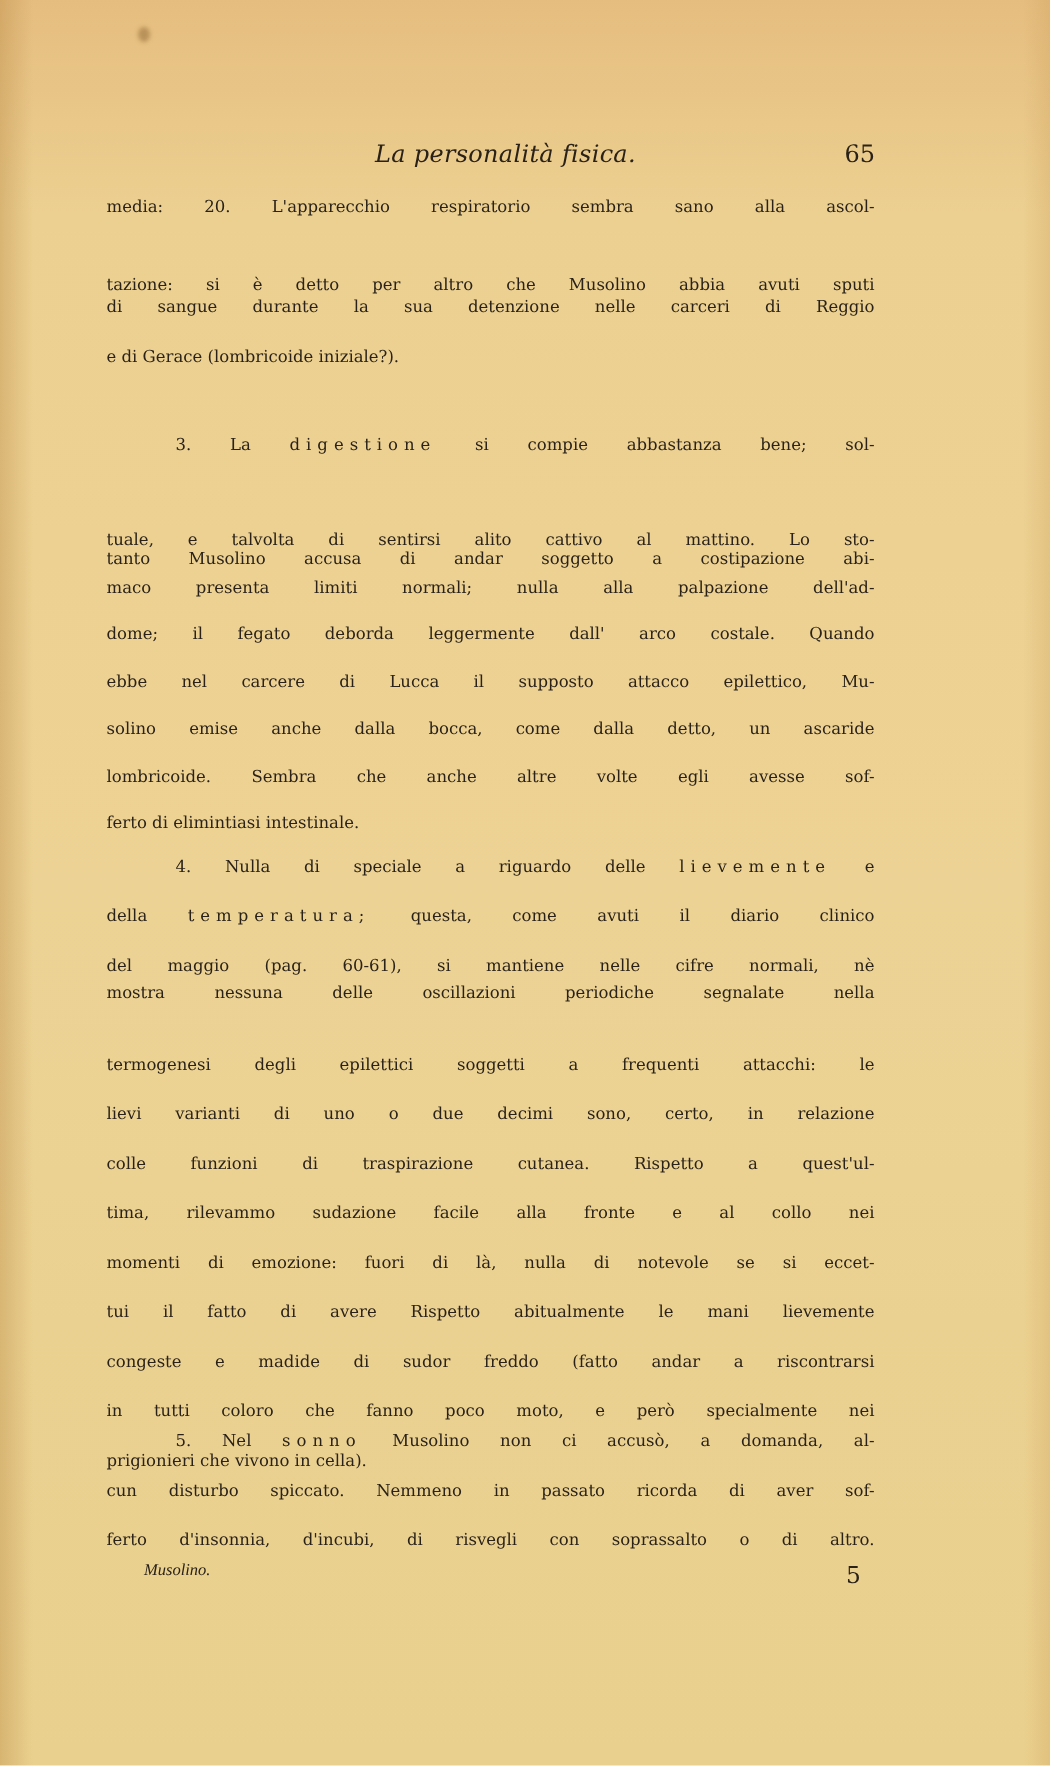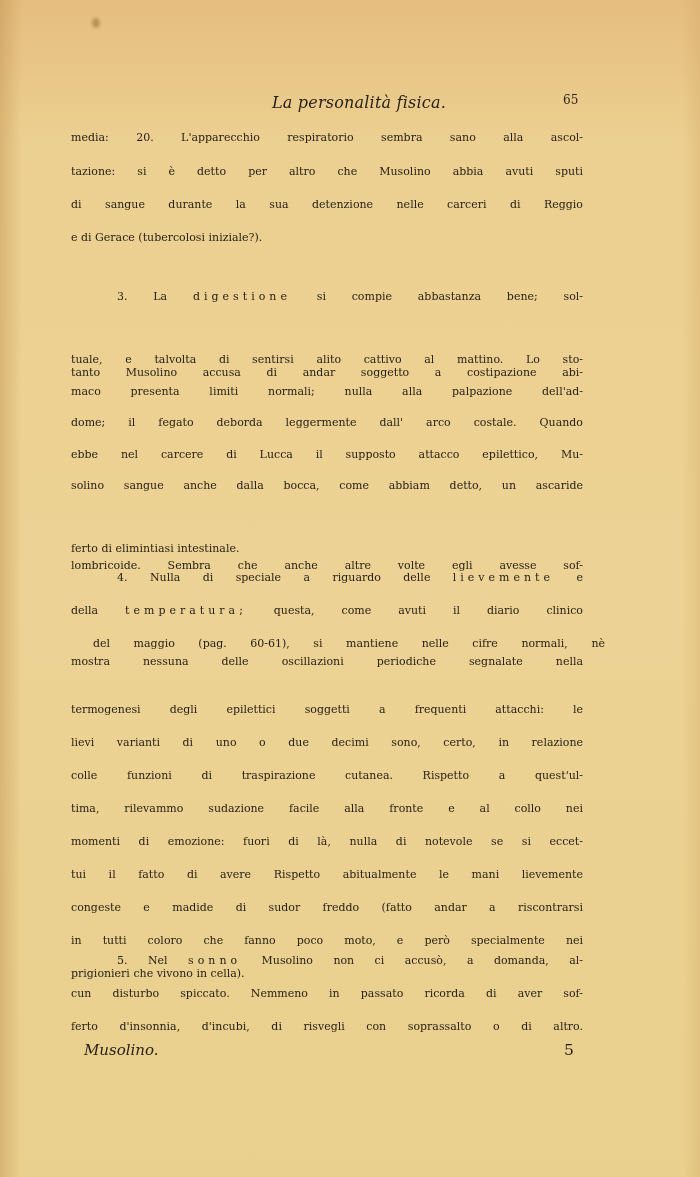--- a/index.html
+++ b/index.html
@@ -16,88 +16,88 @@
   .edge-right {
     position: absolute; right: 0; top: 0; width: 18px; height: 1177px;
     background: linear-gradient(270deg, rgba(200,150,80,0.25), rgba(200,150,80,0));
   }
   .stain {
     position: absolute; left: 92px; top: 18px; width: 8px; height: 10px;
     border-radius: 50%; background: rgba(140,100,50,0.5); filter: blur(1.5px);
   }
   .header-title {
     position: absolute; left: 250px; top: 93px;
-    font-style: italic; font-size: 16px; letter-spacing: 0.2px; margin-left: 22px;
+    font-style: italic; font-size: 16px; letter-spacing: 0.2px;
   }
   .header-page {
-    position: absolute; left: 563px; top: 93px; font-size: 12px;
+    position: absolute; left: 563px; top: 93px; font-size: 16px;
   }
   .line {
     position: absolute; left: 71px; width: 512px;
     font-size: 11px; line-height: 20px; white-space: nowrap;
     text-align: justify; text-align-last: justify;
   }
   .line.indent { left: 117px; width: 466px; }
   .line.last { text-align-last: left; }
   .line .sp { letter-spacing: 4px; }
   .footer-sig {
-    position: absolute; left: 84px; top: 1041px;
-    font-style: italic; font-size: 15px;
+    position: absolute; left: 96px; top: 1041px;
+    font-style: italic; font-size: 11px; font-family: Liberation Serif, serif;
   }
   .footer-num {
     position: absolute; left: 564px; top: 1041px; font-size: 15.5px;
   }
 </style>
 </head>
 <body>
 
 <div class="edge-left"></div>
 <div class="edge-right"></div>
 <div class="stain"></div>
 
 <div class="header-title">La personalità fisica.</div>
 <div class="header-page">65</div>
 
 <div>
   <div class="line" style="top:128px">media: 20. L'apparecchio respiratorio sembra sano alla ascol-</div>
-  <div class="line" style="top:162px">tazione: si è detto per altro che Musolino abbia avuti sputi</div>
+  <div class="line" style="top:180px">tazione: si è detto per altro che Musolino abbia avuti sputi</div>
   <div class="line" style="top:195px">di sangue durante la sua detenzione nelle carceri di Reggio</div>
-  <div class="line last" style="top:228px">e di Gerace (tubercolosi iniziale?).</div>
+  <div class="line last" style="top:228px">e di Gerace (lombricoide iniziale?).</div>
 </div>
 
 <div>
   <div class="line indent" style="top:287px">
     <span>3.</span>
     <span>La</span>
     <span class="sp">digestione</span>
     <span>si compie abbastanza bene; sol-</span>
   </div>
   <div class="line" style="top: 318.5px; margin-top: 44px;">tanto Musolino accusa di andar soggetto a costipazione abi-</div>
   <div class="line" style="top: 350px;">tuale, e talvolta di sentirsi alito cattivo al mattino. Lo sto-</div>
   <div class="line" style="top: 381.5px;">maco presenta limiti normali; nulla alla palpazione dell'ad-</div>
   <div class="line" style="top: 413px;">dome; il fegato deborda leggermente dall' arco costale. Quando</div>
   <div class="line" style="top: 444.5px;">ebbe nel carcere di Lucca il supposto attacco epilettico, Mu-</div>
-  <div class="line" style="top: 476px;">solino sangue anche dalla bocca, come abbiam detto, un ascaride</div>
-  <div class="line" style="top: 507.5px; margin-top: 48px;">lombricoide. Sembra che anche altre volte egli avesse sof-</div>
+  <div class="line" style="top: 476px;">solino emise anche dalla bocca, come dalla detto, un ascaride</div>
+  <div class="line" style="top: 507.5px;">lombricoide. Sembra che anche altre volte egli avesse sof-</div>
   <div class="line last" style="top: 539px;">ferto di elimintiasi intestinale.</div>
 </div>
 
 <div>
   <div class="line indent" style="top: 568px;">
     <span>4.</span>
     <span>Nulla di speciale a riguardo delle</span>
     <span class="sp">lievemente</span>
     <span>e</span>
   </div>
   <div class="line" style="top: 601px;">
     <span>della</span>
     <span class="sp">temperatura;</span>
     <span>questa, come avuti il diario clinico</span>
   </div>
-  <div class="line" style="top: 634px; margin-left: 22px;">del maggio (pag. 60-61), si mantiene nelle cifre normali, nè</div>
+  <div class="line" style="top: 634px;">del maggio (pag. 60-61), si mantiene nelle cifre normali, nè</div>
   <div class="line" style="top: 652px;">mostra nessuna delle oscillazioni periodiche segnalate nella</div>
   <div class="line" style="top: 700px;">termogenesi degli epilettici soggetti a frequenti attacchi: le</div>
   <div class="line" style="top: 733px;">lievi varianti di uno o due decimi sono, certo, in relazione</div>
   <div class="line" style="top: 766px;">colle funzioni di traspirazione cutanea. Rispetto a quest'ul-</div>
   <div class="line" style="top: 799px;">tima, rilevammo sudazione facile alla fronte e al collo nei</div>
   <div class="line" style="top: 832px;">momenti di emozione: fuori di là, nulla di notevole se si eccet-</div>
   <div class="line" style="top: 865px;">tui il fatto di avere Rispetto abitualmente le mani lievemente</div>
   <div class="line" style="top: 898px;">congeste e madide di sudor freddo (fatto andar a riscontrarsi</div>
   <div class="line" style="top: 931px;">in tutti coloro che fanno poco moto, e però specialmente nei</div>
   <div class="line last" style="top: 964px;">prigionieri che vivono in cella).</div>

